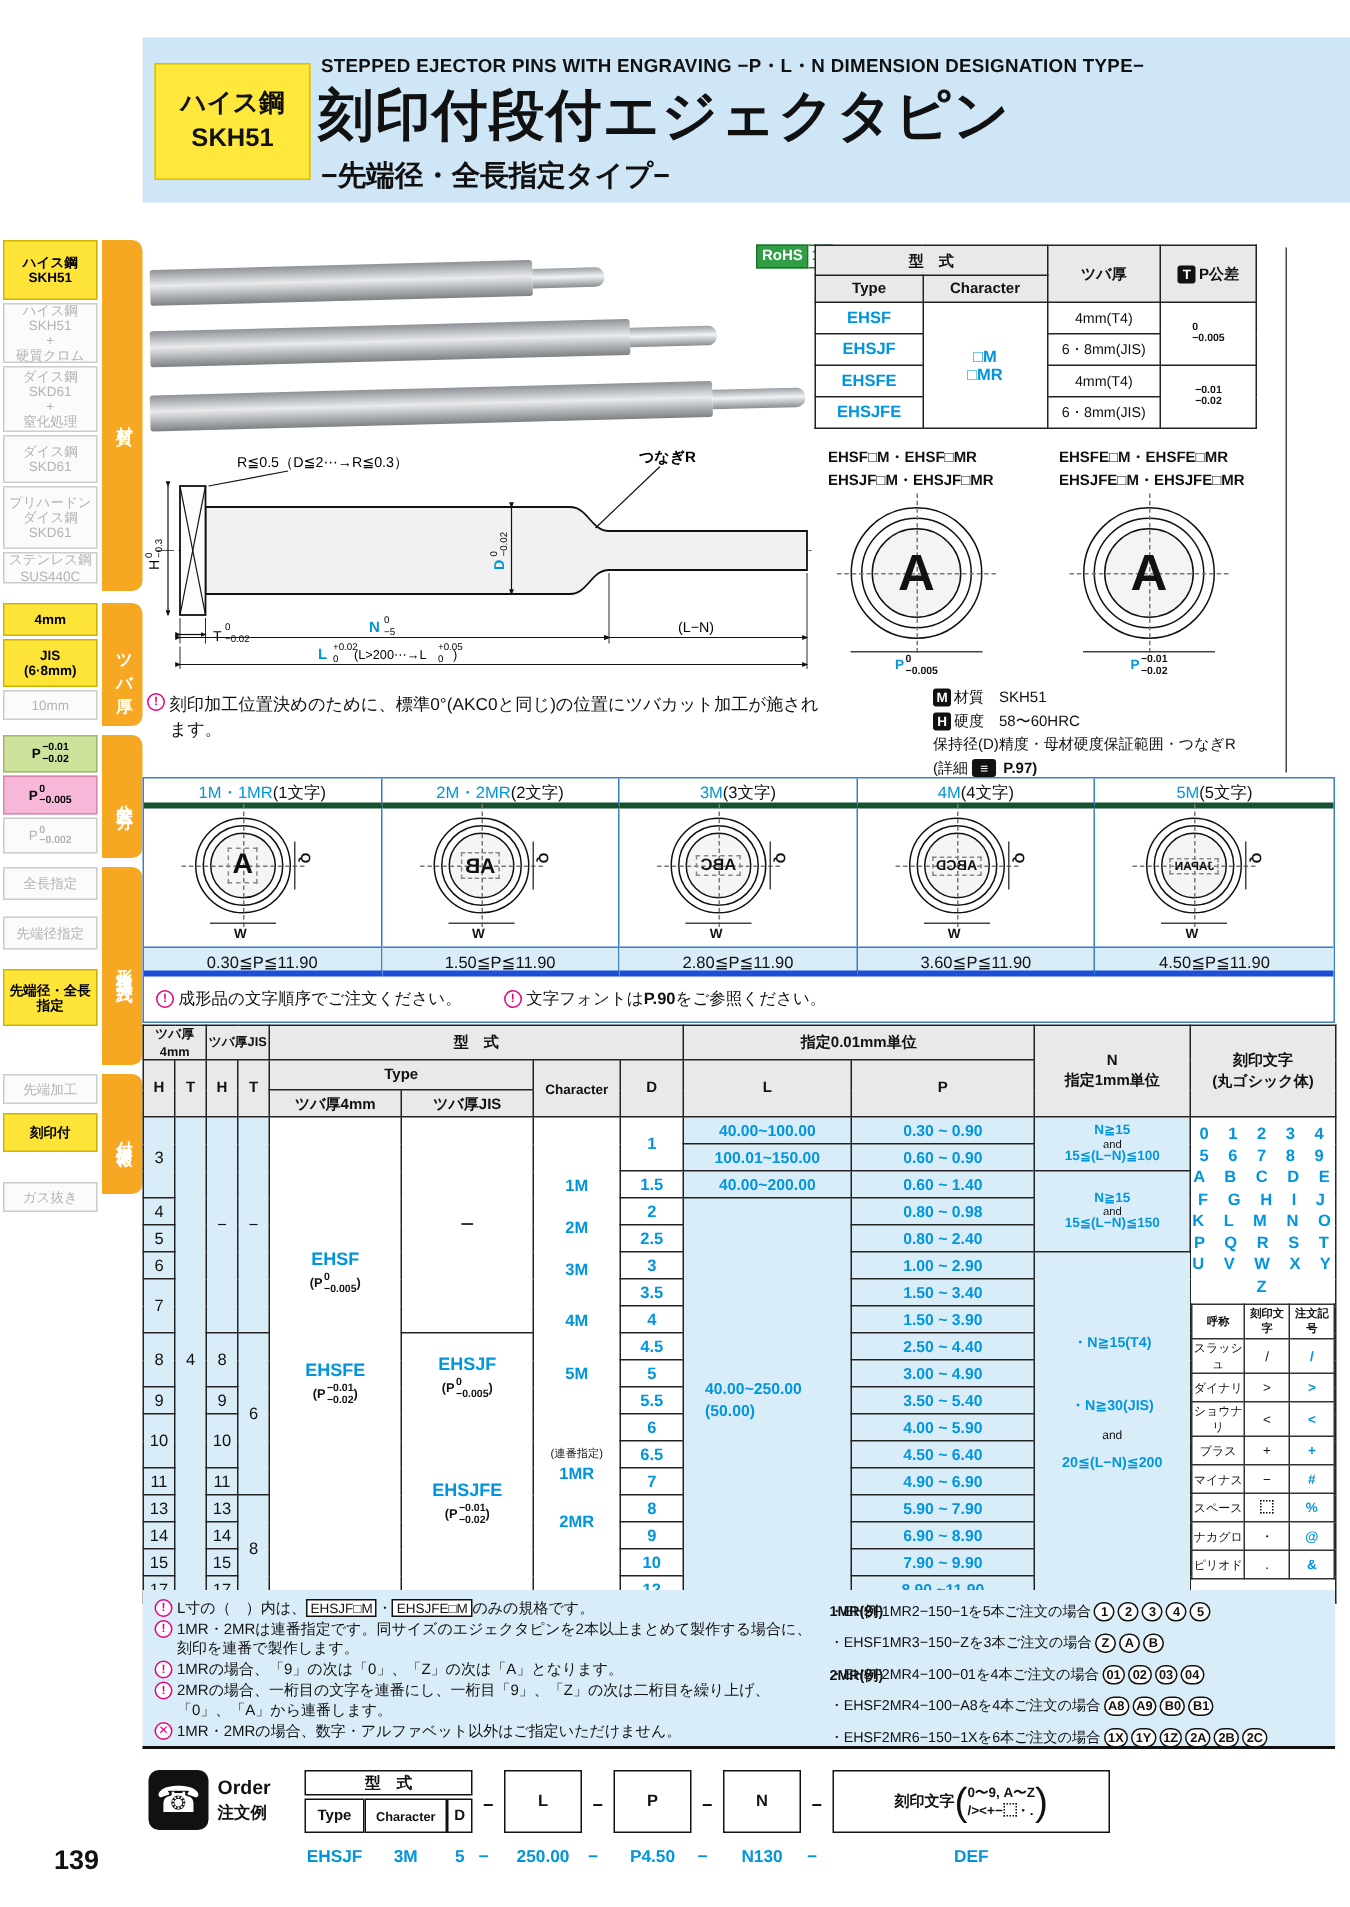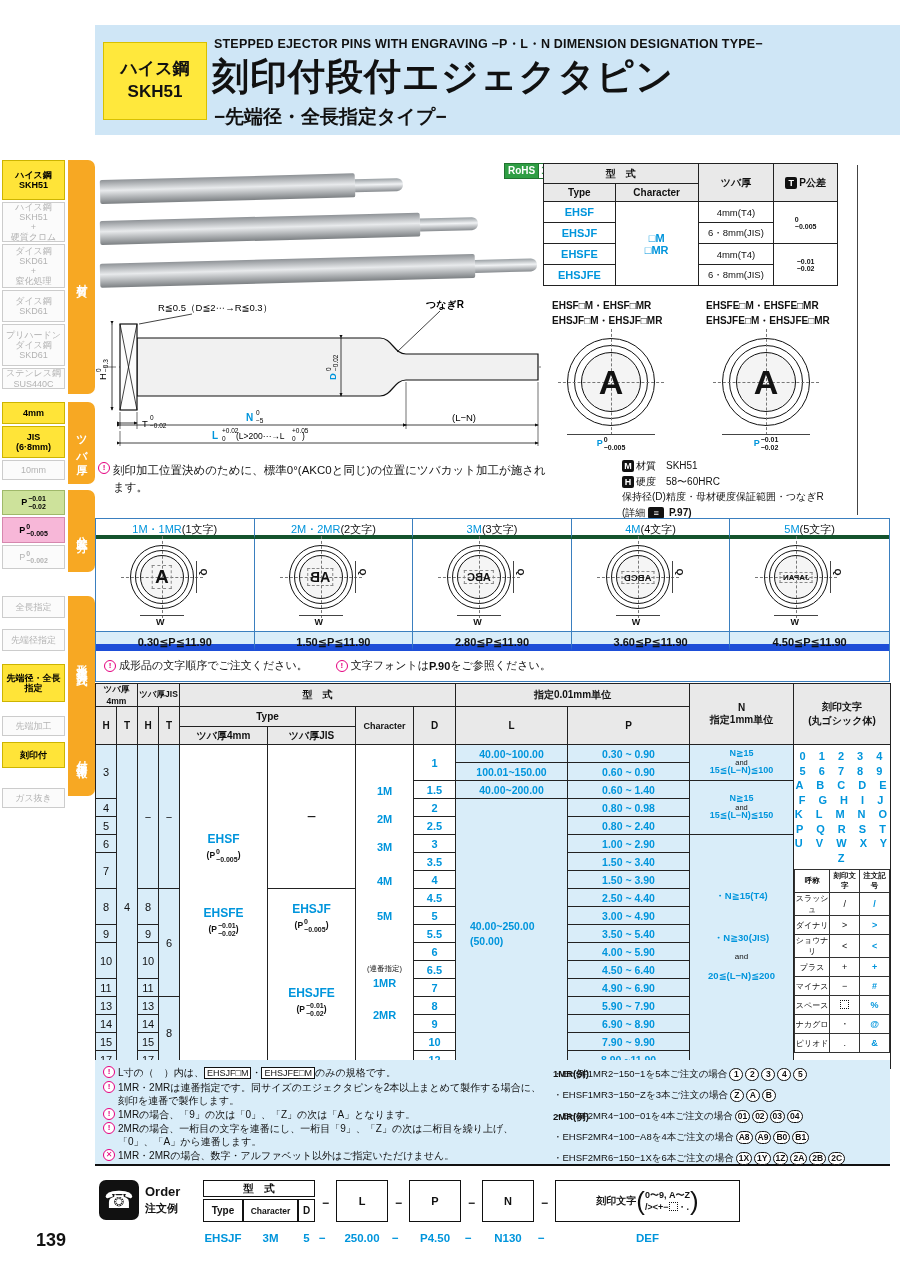--- a/index.html
+++ b/index.html
@@ -67,21 +67,21 @@
 .ecirc{position:absolute;left:34px;top:6px;width:64px;height:64px;border:1.3px solid #111;border-radius:50%}
 .ecirc .c2{position:absolute;inset:4px;border:1px solid #111;border-radius:50%}
 .ecirc .c3{position:absolute;inset:9px;border:1px solid #111;border-radius:50%;background:#f5f5f5}
 .elet{position:absolute;inset:9px;display:flex;align-items:center;justify-content:center}
 .elet span{display:inline-block;transform:scaleX(-1);border:1px dashed #888;padding:0 2px;font-weight:bold}
 .s1{font-size:19px}.s2{font-size:14px}.s3{font-size:11px}.s4{font-size:9.5px}.s5{font-size:8px}
 .qlab{position:absolute;left:104px;top:28px;font-size:9px;font-weight:bold;transform:rotate(90deg)}
 .qline{position:absolute;left:100px;top:22px;height:32px;border-left:1px solid #444}
 .wline{position:absolute;left:44px;top:76px;width:44px;border-top:1px solid #444}
 .wlab{position:absolute;left:60px;top:78px;font-size:9px;font-weight:bold}
-.erange{height:20px;background:#d9edf9;font-size:11px;font-weight:bold;line-height:20px;border-top:1px solid #3a7fbf;border-bottom:7px solid #1d4ed8}
+.erange{height:20px;background:#d9edf9;font-size:11px;font-weight:normal;line-height:20px;border-top:1px solid #3a7fbf;border-bottom:4px solid #1d4ed8}
 .enote{height:29px;display:flex;align-items:center;padding-left:8px;font-size:11px}
 
 .reltd{position:relative;padding:0}
 .posd{position:absolute;width:100%;text-align:center;line-height:1.1}
 .tolrow{font-size:8.5px;font-weight:bold}
 .chargrid{font-size:11px;font-weight:bold;color:#0095dc;line-height:1.32;letter-spacing:2px;word-spacing:6px;white-space:pre-line;padding-top:4px}
 .symtbl{margin:4px auto 0;border-collapse:collapse}
 .symtbl th,.symtbl td{border:1px solid #333;text-align:center}
 .symtbl th{font-size:7.5px;font-weight:bold;padding:1px 2px}
 .symtbl td{font-size:9px;height:19px}
@@ -151,21 +151,21 @@
         <span>P</span><span class="stk"><i>−0.01</i><i>−0.02</i></span>
       </div>
       <div class="sbi pink" style="height:26px">
         <span>P</span><span class="stk"><i>0</i><i>−0.005</i></span>
       </div>
       <div class="sbi" style="height:24px">
         <span>P</span><span class="stk" style="color:#b3b3b3"><i>0</i><i>−0.002</i></span>
       </div>
     </div>
   </div>
-  <div class="abs sbsec" style="top:596px;height:132px">
+  <div class="abs sbsec" style="top:578px;height:132px">
     <div class="sbtab" style="height:132px">形状選択方式</div>
     <div class="sbitems">
       <div class="sbi" style="height:22px">全長指定</div>
       <div class="sbi" style="height:22px;margin-top:11px">先端径指定</div>
       <div class="sbi on" style="height:38px;margin-top:13px">先端径・全長
 指定</div>
     </div>
   </div>
   <div class="abs sbsec" style="top:716px;height:80px">
     <div class="sbtab" style="height:80px">付加情報</div>

